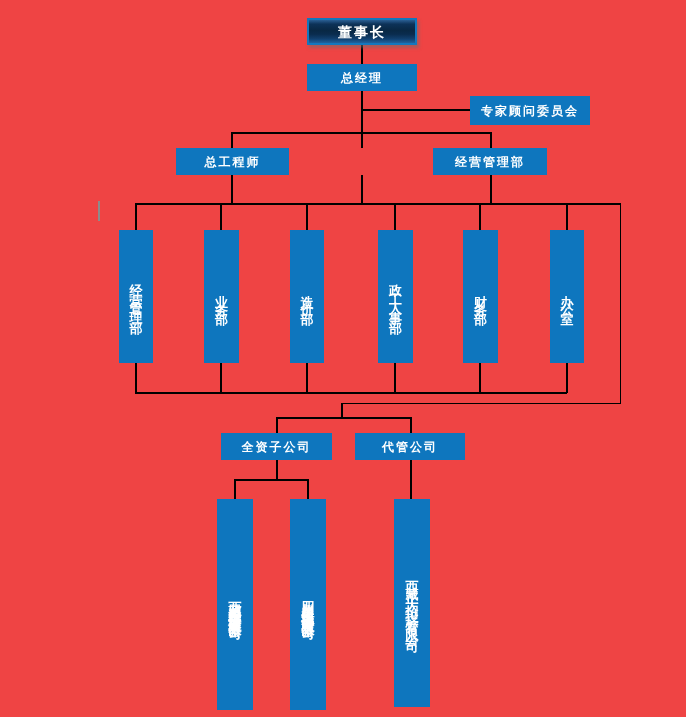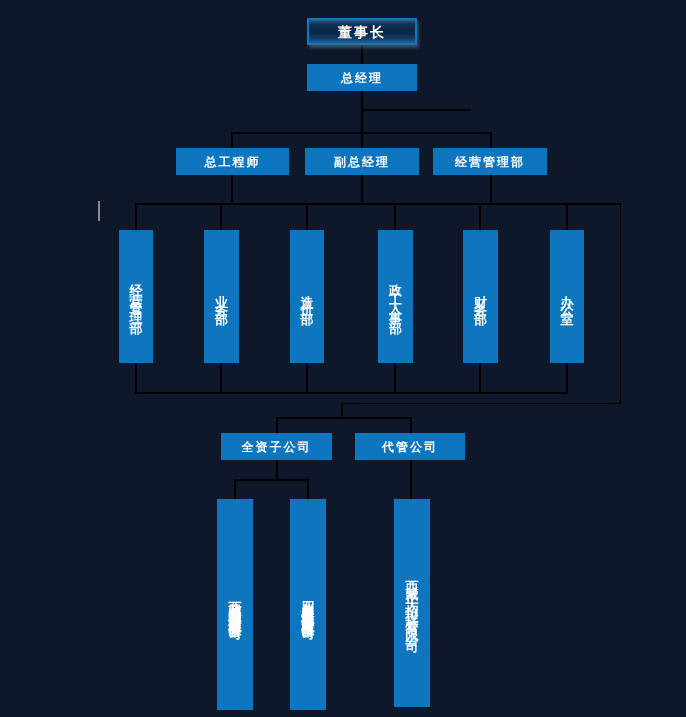--- a/index.html
+++ b/index.html
@@ -1,17 +1,17 @@
 <!DOCTYPE html>
 <html><head>
 <meta charset="utf-8">
 <style>
   html,body { margin:0; padding:0; background:#ffffff; }
   .canvas {
-    position:relative; width:686px; height:717px; background:#0f172a;
+    position:relative; width:686px; height:717px; background:#ef4444;
     font-family:"DejaVu Sans", sans-serif; overflow:hidden;
   }
   .node {
     position:absolute; box-sizing:border-box;
     background:#0E76BE; color:#ffffff; font-weight:bold;
     display:flex; align-items:center; justify-content:center;
     text-align:center;
   }
   .hnode { font-size:12px; letter-spacing:2px; line-height:1; }
   .vnode {
@@ -69,24 +69,24 @@
   <div class="line" style="left:276px;top:460px;width:1.5px;height:20px;"></div>
   <div class="line" style="left:234px;top:479px;width:74px;height:1.5px;"></div>
   <div class="line" style="left:234px;top:479px;width:1.5px;height:20px;"></div>
   <div class="line" style="left:307px;top:479px;width:1.5px;height:20px;"></div>
   <div class="line" style="left:410px;top:460px;width:1.5px;height:39px;"></div>
 
   <div class="node hnode chairman" style="left:307px;top:18px;width:110px;height:27px;">董事长</div>
 
   <div class="node hnode" style="left:307px;top:64px;width:110px;height:27px;">总经理</div>
 
+  <div class="node hnode" style="left:470px;top:96px;width:120px;height:29px;">专家顾问委员会</div>
 
   <div class="node hnode" style="left:176px;top:148px;width:113px;height:27px;">总工程师</div>
 
-  <div class="node hnode" style="left:305px;top:148px;width:114px;height:27px;">副总经理</div>
 
   <div class="node hnode" style="left:433px;top:148px;width:114px;height:27px;">经营管理部</div>
 
   <div class="node vnode sp9" style="left:119px;top:230px;width:34px;height:133px;">经营管理部</div>
 
   <div class="node vnode sp8" style="left:204px;top:230px;width:35px;height:133px;">业务部</div>
 
   <div class="node vnode sp8" style="left:290px;top:230px;width:34px;height:133px;">造价部</div>
 
   <div class="node vnode sp9" style="left:378px;top:230px;width:35px;height:133px;">政工人事部</div>

